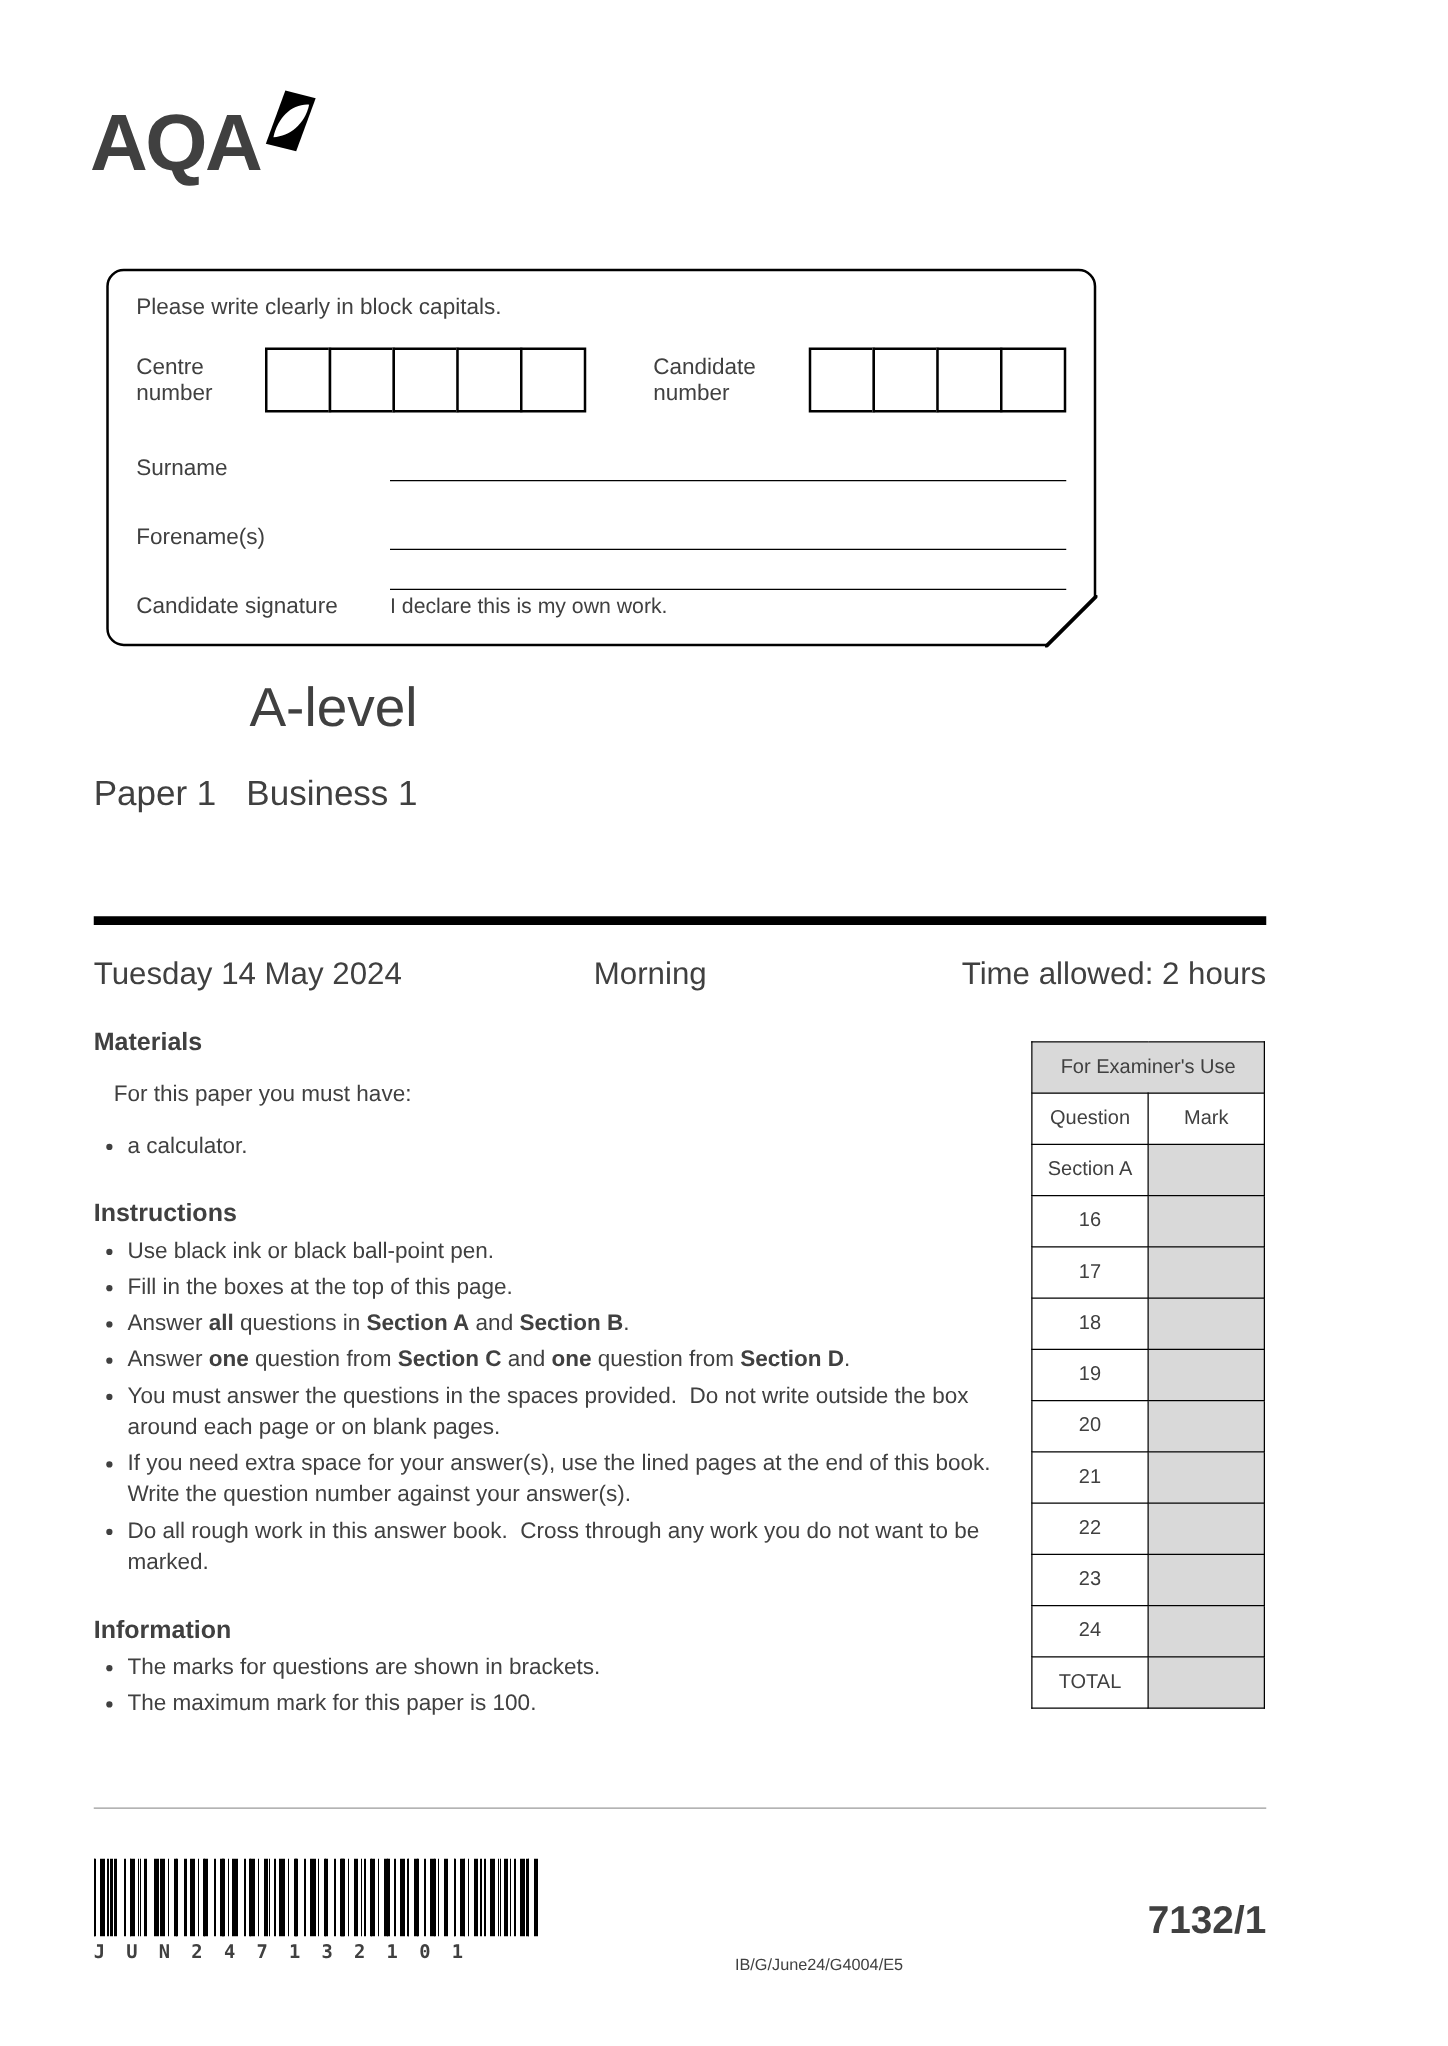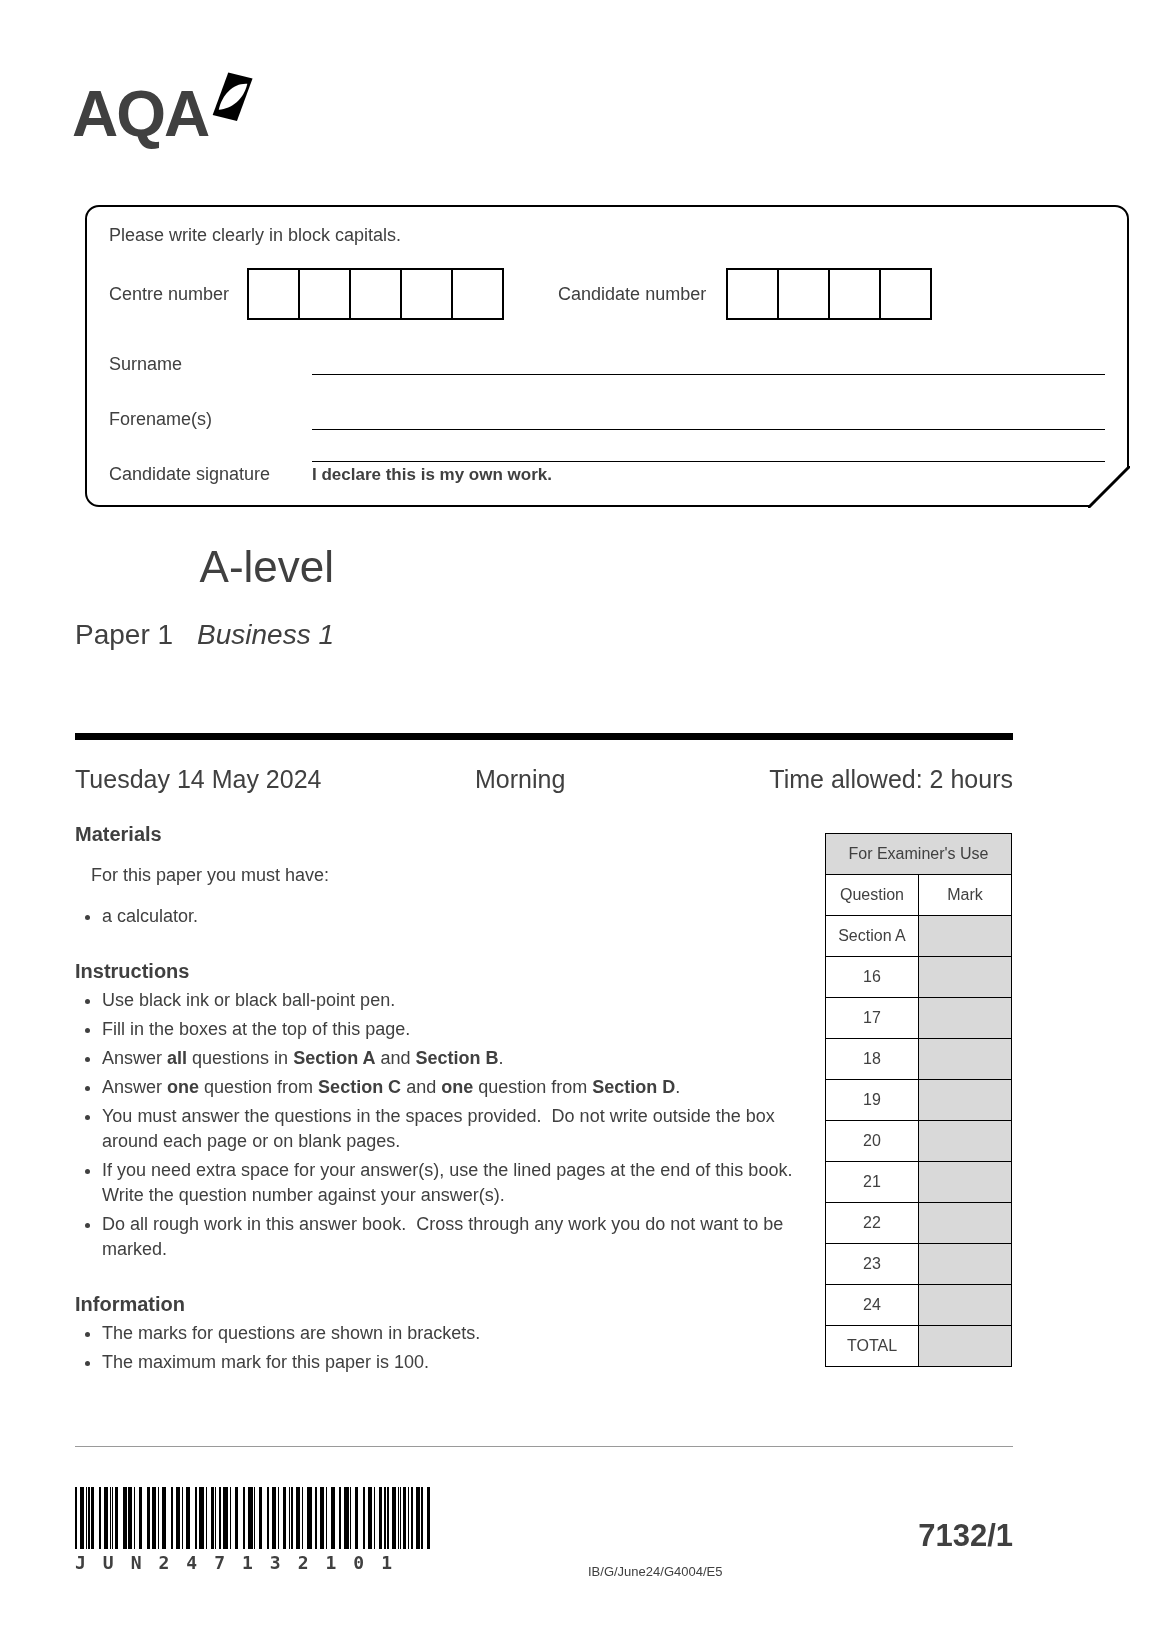--- a/index.html
+++ b/index.html
@@ -14,46 +14,46 @@
     overflow: hidden;
   }
 
   
   .logo { position: absolute; top: 82px; left: 72px; display: flex; align-items: flex-start; }
   .logo-text { font-size: 64px; font-weight: 800; letter-spacing: -2px; line-height: 1; }
   .logo-leaf { width: 52px; height: 54px; margin-left: -4px; transform: translateY(-14px); }
 
   
   .candidate-box {
-    position: absolute; top: 205px; left: 85px; width: 1044px; height: 302px;
+    position: absolute; top: 215px; left: 85px; width: 792px; height: 302px;
     border: 2.5px solid #000;
     border-radius: 14px 14px 0 14px;
     padding: 18px 22px 0 22px;
     font-size: 18px;
   }
   .corner-cut { position: absolute; right: -3px; bottom: -3px; width: 42px; height: 42px; }
   .block-capitals { margin: 0; }
   .numbers-row { display: flex; align-items: center; margin-top: 22px; }
   .num-label { padding-right: 18px; }
   .num-label.second { margin-left: 54px; padding-right: 20px; }
   .cells { display: flex; }
   .num-cell { width: 53px; height: 52px; border: 2px solid #000; margin-left: -2px; background: #fff; }
   .num-cell:first-child { margin-left: 0; }
   .field-row { display: flex; align-items: flex-end; margin-top: 31px; }
   .field-label { width: 203px; flex: 0 0 203px; }
   .write-line { flex: 1; border-bottom: 1.5px solid #000; height: 24px; }
-  .sig-col { flex: 1; display: flex; flex-direction: column; font-weight: bold; }
+  .sig-col { flex: 1; display: flex; flex-direction: column; }
   .declaration { font-size: 17px; margin-top: 3px; }
 
   
   .title-block { position: absolute; top: 545px; left: 75px; text-align: right; }
   .qualification { font-size: 44px; font-weight: 500; line-height: 1; }
   .subject { font-size: 47px; font-weight: 700; line-height: 1; margin-top: 14px; }
   .paper-line { font-size: 28px; font-weight: 500; margin-top: 30px; }
-  .paper-line span + span { margin-left: 24px; font-style: italic; }
+  .paper-line span + span { margin-left: 24px; }
 
   .thick-rule { position: absolute; top: 733px; left: 75px; width: 938px; height: 7px; background: #000; }
 
   .session-row { position: absolute; top: 765px; left: 75px; width: 938px; height: 34px; font-size: 25px; }
   .session-date { position: absolute; left: 0; }
   .session-time { position: absolute; left: 400px; }
   .session-allowed { position: absolute; right: 0; }
 
   
   .left-col { position: absolute; top: 822px; left: 75px; width: 742px; font-size: 18px; line-height: 25px; }
@@ -77,21 +77,21 @@
   .footer-rule { position: absolute; top: 1446px; left: 75px; width: 938px; border-top: 1.5px solid #9a9a9a; }
   .barcode { position: absolute; top: 1487px; left: 75px; width: 360px; }
   .barcode-bars {
     height: 62px; width: 360px; background-color: #fff;
     background-image:
       repeating-linear-gradient(90deg, #000 0 2px, transparent 2px 5px, #000 5px 9px, transparent 9px 11px, #000 11px 12px, transparent 12px 16px, #000 16px 19px, transparent 19px 24px),
       repeating-linear-gradient(90deg, #000 0 1px, transparent 1px 13px, #000 13px 15px, transparent 15px 29px, #000 29px 30px, transparent 30px 37px);
   }
   .barcode-text {
     margin-top: 3px; font-family: "DejaVu Sans Mono", monospace;
-    font-size: 18px; font-weight: 700; letter-spacing: 17px; white-space: nowrap;
+    font-size: 15px; font-weight: 700; letter-spacing: 17px; white-space: nowrap;
   }
   .doc-ref { position: absolute; top: 1564px; left: 588px; font-size: 13px; }
   .paper-code { position: absolute; top: 1518px; right: 145px; font-size: 31px; font-weight: 700; }
 </style>
 </head>
 <body>
 
 <div class="page">
 
   <div class="logo">

